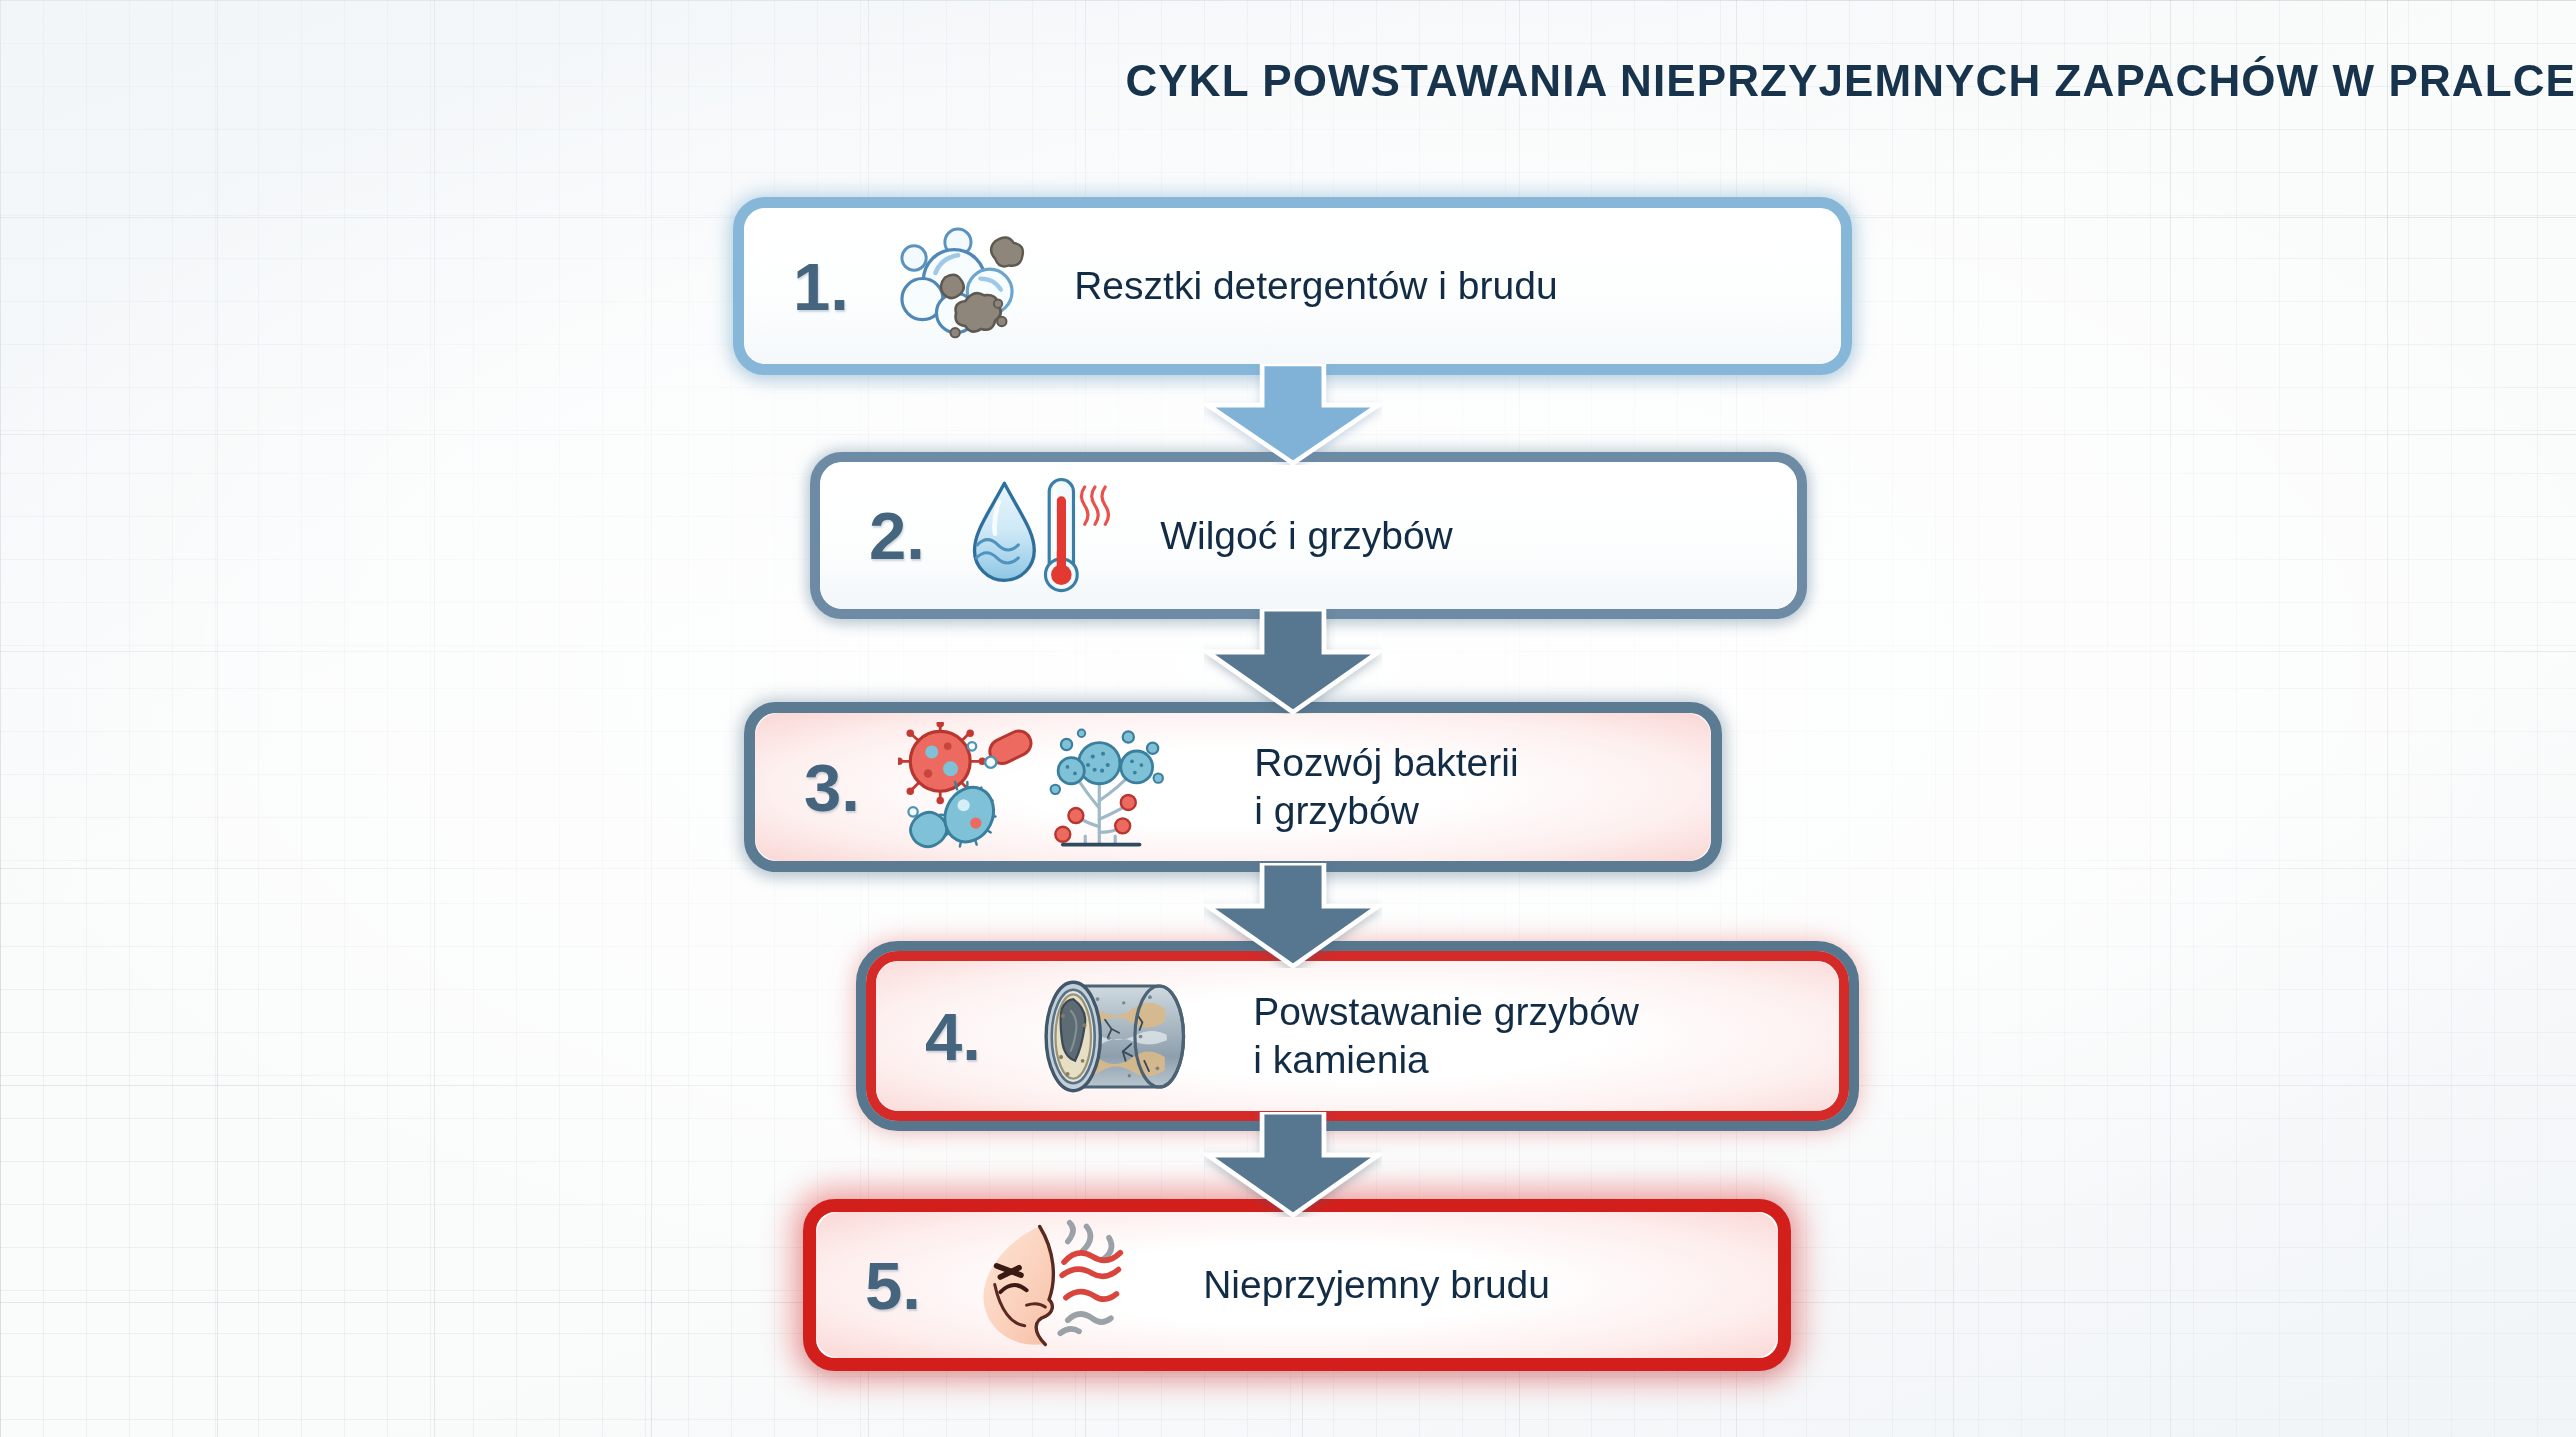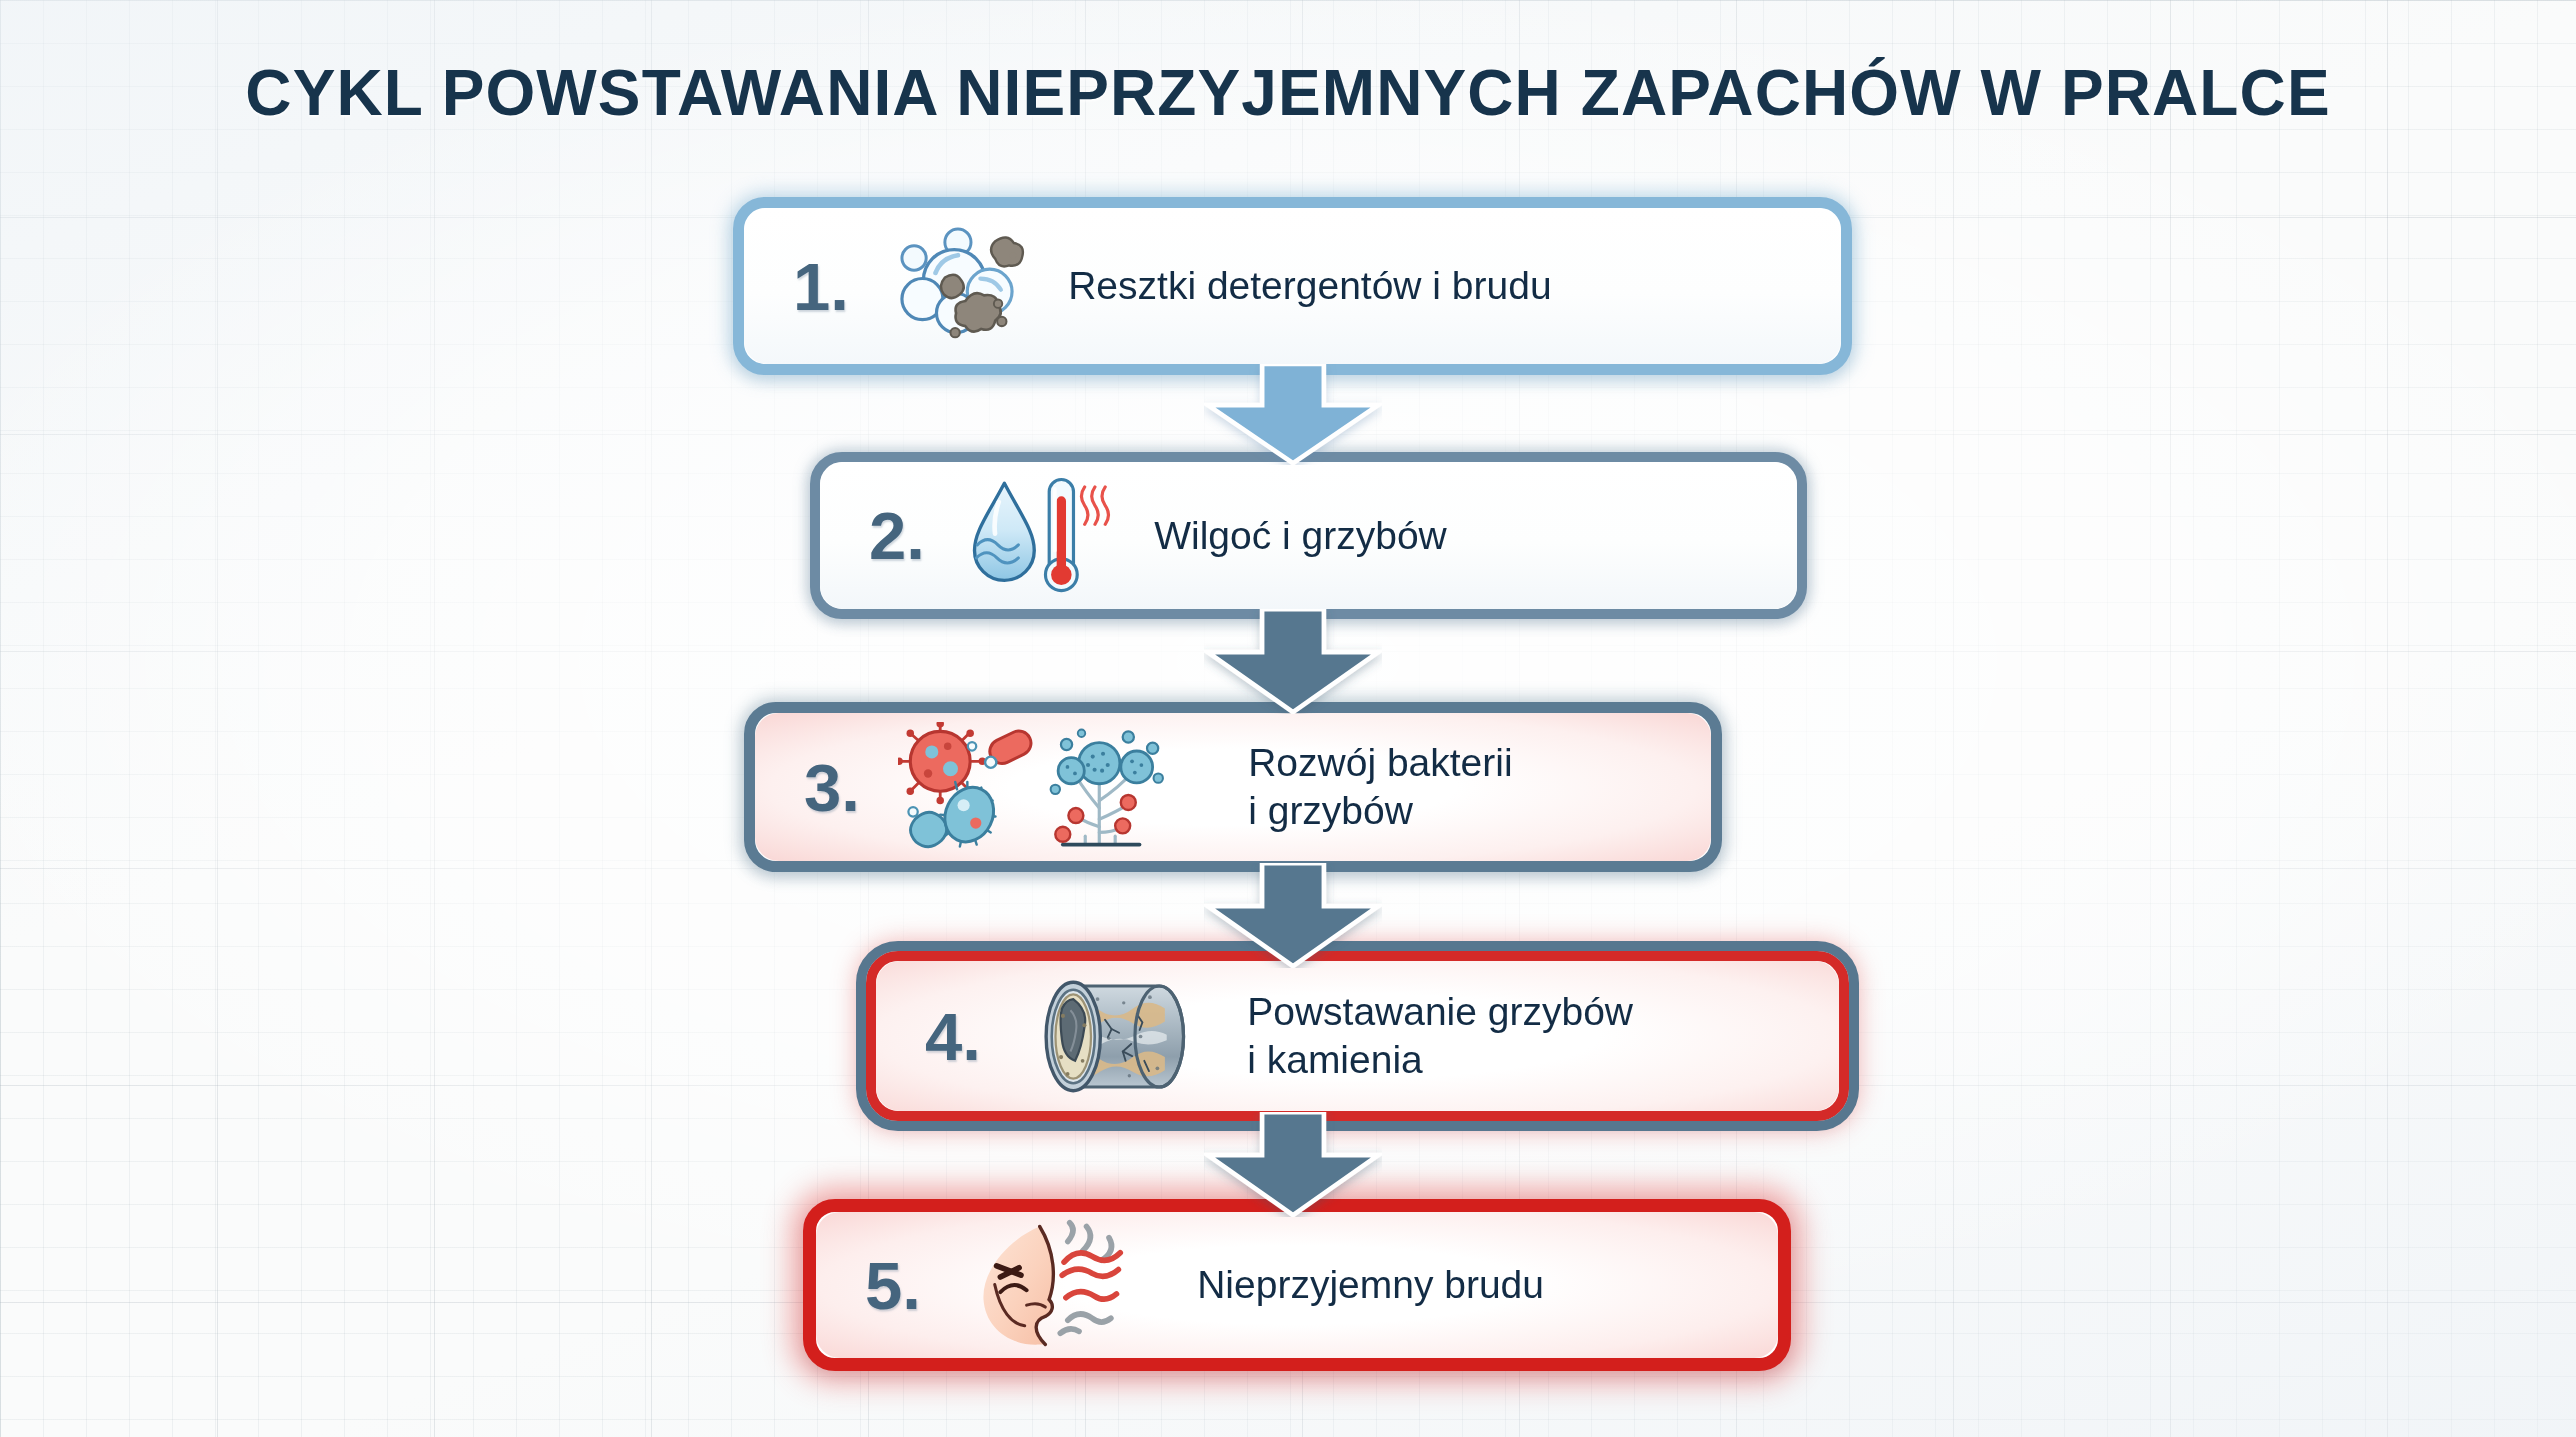--- a/index.html
+++ b/index.html
@@ -39,22 +39,22 @@
     pointer-events: none;
   }
 
   #page { position:absolute; inset:0; }
 
   
   .title {
     position: absolute;
     left: 0; right: 0;
     top: 56px;
-    text-align: center;
-    font-size: 64px;
+    text-align: right;
+    font-size: 44px;
     font-weight: 700;
     letter-spacing: 1.1px;
     color: #17344c;
     text-shadow: 0 1.9px 2.8px rgba(255,255,255,0.9);
     white-space: nowrap;
   }
 
   
   #flow {
     position: absolute;
@@ -104,21 +104,21 @@
   }
 
   .step-label {
     font-size: 39px;
     color: #132c45;
     line-height: 1.22;
     position: relative;
     z-index: 3;
     font-weight: 400;
     white-space: pre-line;
-    margin-left: 21px;
+    margin-left: 27px;
   }
 
   
   #step-1 {
     left: 733px; top: 0; width: 1119px; height: 178px;
     border: 11.2px solid #86b7d8;
     box-shadow: 0 0 17px 4.7px rgba(134,183,216,0.45), 0 5.6px 13px rgba(60,90,120,0.13);
   }
   #step-1 .step-inner {
     background: linear-gradient(180deg,#ffffff 0%, #fdfefe 55%, #f4f8fb 100%);

